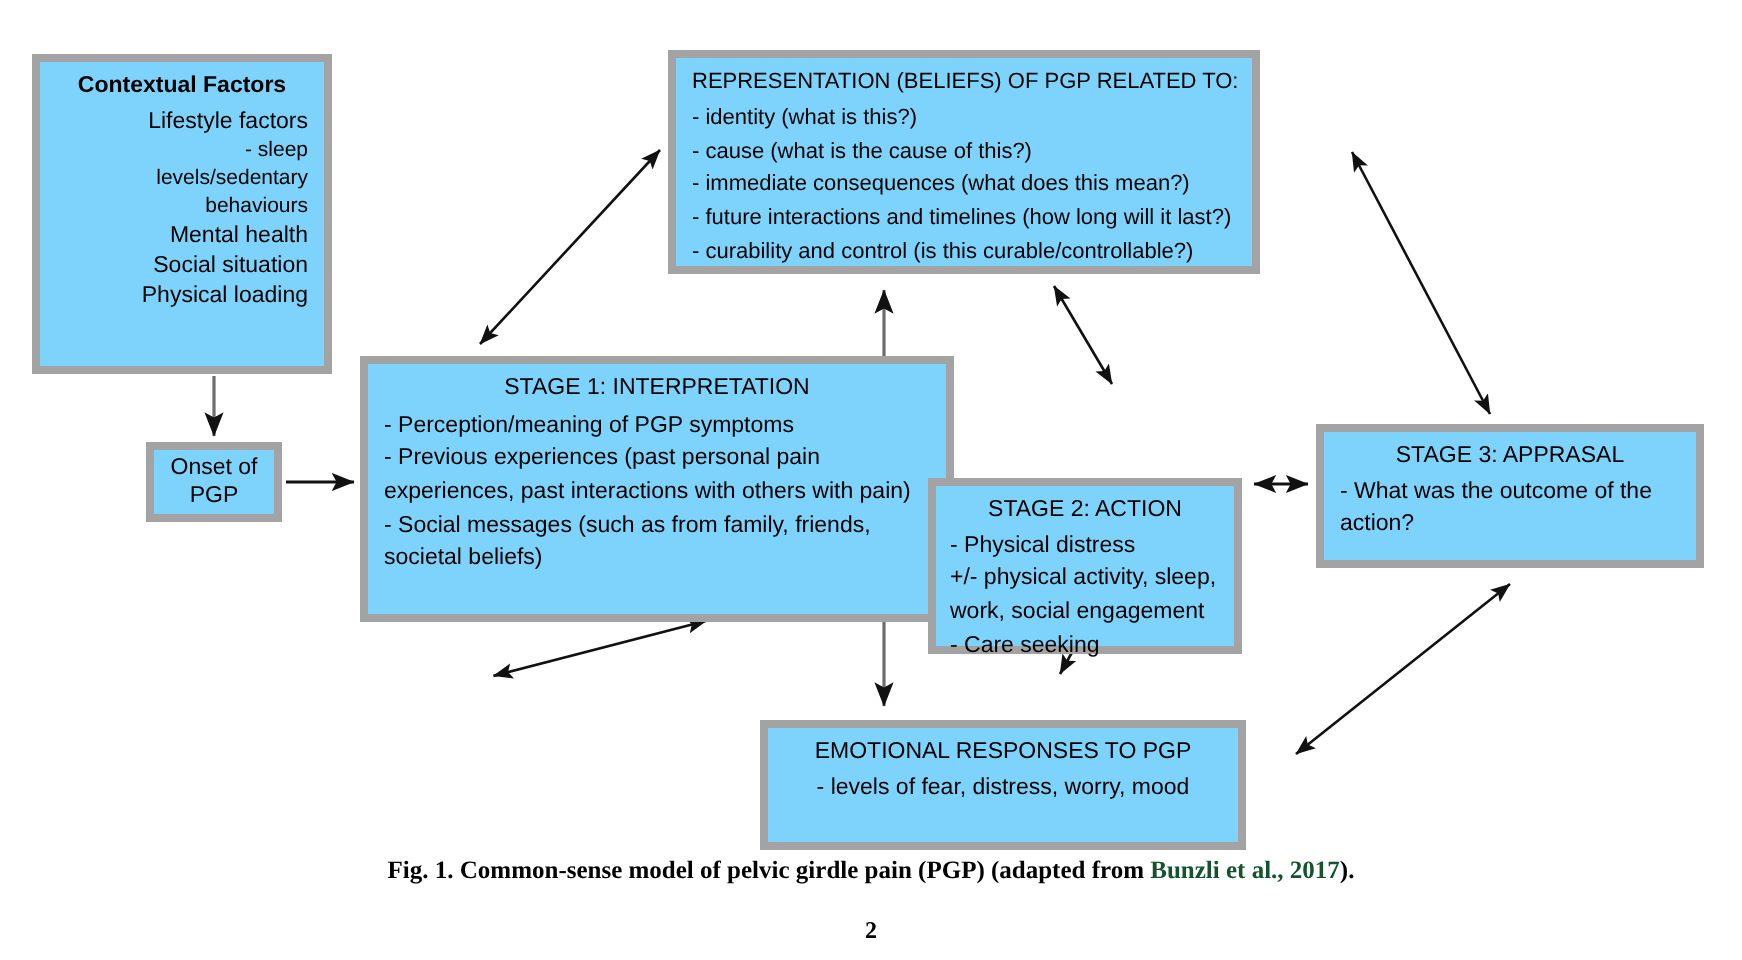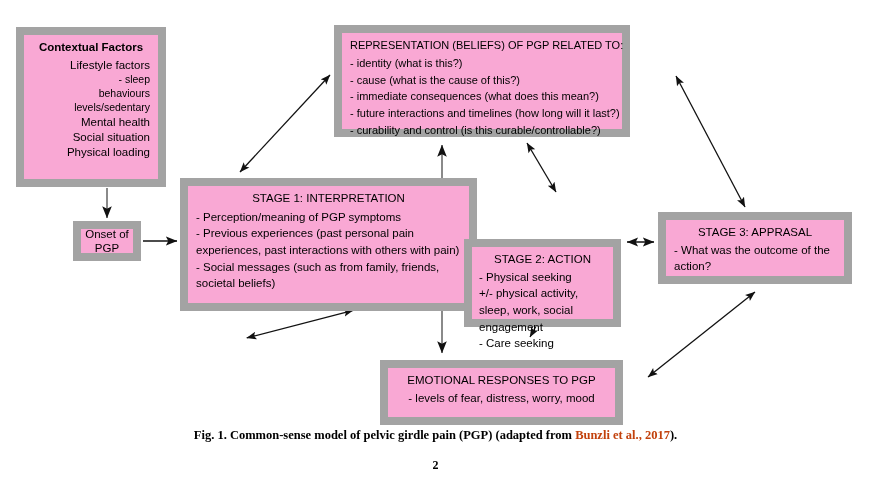--- a/index.html
+++ b/index.html
@@ -14,22 +14,22 @@
   #page {
     position: relative;
     width: 871px;
     height: 480px;
     background: #ffffff;
     overflow: hidden;
   }
   .box {
     position: absolute;
     box-sizing: border-box;
-    border: 8px solid #a3a3a3;
-    background: #f9a8d4;
+    border: 4px solid #a3a3a3;
+    background: #7dd3fc;
     z-index: 3;
     padding: 4px 6px;
   }
   .box-title {
     text-align: center;
     font-size: 11.5px;
     line-height: 1.35;
     white-space: nowrap;
   }
   .box-title.bold {
@@ -150,21 +150,21 @@
     top: 428px;
     width: 871px;
     text-align: center;
     font-family: "Liberation Serif", serif;
     font-size: 12.5px;
     font-weight: bold;
     color: #000000;
     z-index: 4;
   }
   #caption .cite {
-    color: #c2410c;
+    color: #14532d;
     font-weight: bold;
   }
   #page-number {
     position: absolute;
     left: 0;
     top: 458px;
     width: 871px;
     text-align: center;
     font-family: "Liberation Serif", serif;
     font-size: 12px;
@@ -212,22 +212,22 @@
 
     <line x1="262" y1="390" x2="372" y2="390" stroke="#111111" stroke-width="1.3" transform="rotate(-14.5 317 390) translate(0 -68)" marker-end="url(#ah)" marker-start="url(#ah-start)"></line>
 
     <line x1="755" y1="292" x2="648" y2="377" stroke="#111111" stroke-width="1.3" marker-end="url(#ah)" marker-start="url(#ah-start)"></line>
   </svg>
 
   <div class="box" id="ctx-box">
     <div class="box-title bold">Contextual Factors</div>
     <div class="line">Lifestyle factors</div>
     <div class="line small indent1">-   sleep</div>
+    <div class="line small indent2">levels/sedentary</div>
     <div class="line small indent2">behaviours</div>
-    <div class="line small indent2">levels/sedentary</div>
     <div class="line">Mental health</div>
     <div class="line">Social situation</div>
     <div class="line">Physical loading</div>
   </div>
 
   <div class="box" id="onset-box">
     <div>
       <div class="box-title">Onset of</div>
       <div class="box-title">PGP</div>
     </div>
@@ -244,21 +244,21 @@
 
   <div class="box" id="stage1-box">
     <div class="box-title">STAGE 1: INTERPRETATION</div>
     <div class="line">- Perception/meaning of PGP symptoms</div>
     <div class="line wrap">- Previous experiences (past personal pain experiences, past interactions with others with pain)</div>
     <div class="line wrap">- Social messages (such as from family, friends, societal beliefs)</div>
   </div>
 
   <div class="box" id="stage2-box">
     <div class="box-title">STAGE 2: ACTION</div>
-    <div class="line">- Physical seeking</div>
+    <div class="line">- Physical distress</div>
     <div class="line wrap">+/- physical activity, sleep, work, social engagement</div>
     <div class="line">- Care seeking</div>
   </div>
 
   <div class="box" id="stage3-box">
     <div class="box-title">STAGE 3: APPRASAL</div>
     <div class="line wrap">- What was the outcome of the action?</div>
   </div>
 
   <div class="box" id="emo-box">

